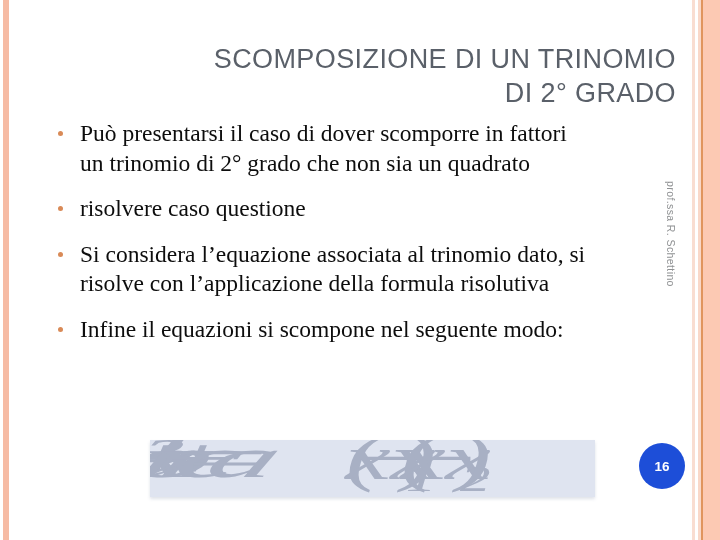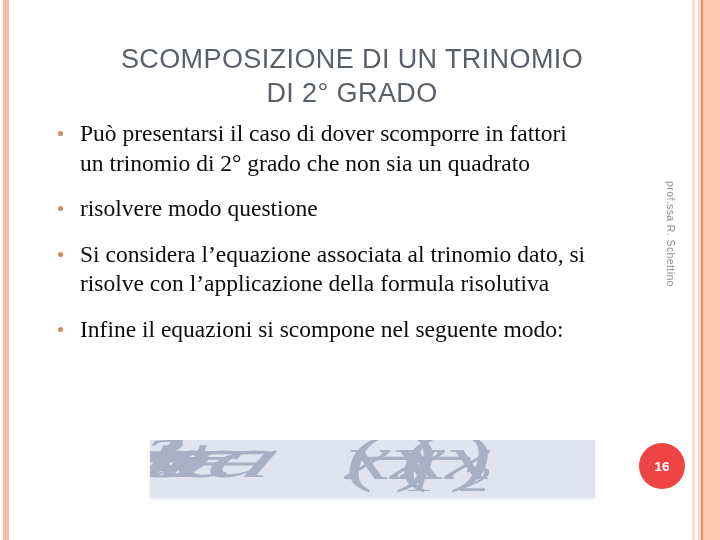--- a/index.html
+++ b/index.html
@@ -7,21 +7,21 @@
 
   
   .stripe{position:absolute;top:0;bottom:0;}
   .stripe-left{left:3px;width:6px;background:#f6bba4;}
   .r-thin1{left:692px;width:3px;background:#f9ddd1;}
   .r-thin2{left:698px;width:3px;background:#f9d8c9;}
   .r-dark{left:701px;width:2px;background:#e0955e;}
   .r-wide{left:703px;width:17px;background:#fcc9b3;}
 
   
-  .title{position:absolute;left:28px;right:44px;top:42px;margin:0;text-align:center;
+  .title{position:absolute;left:28px;right:44px;top:42px;margin:0;text-align:right;
     font-family:"Liberation Sans",sans-serif;font-weight:400;font-size:27px;line-height:34px;
     color:#5a6069;letter-spacing:.4px;}
   .title span{display:block;}
 
   
   .bullets{position:absolute;left:57px;top:119px;width:634px;margin:0;padding:0;list-style:none;
     font-family:"Liberation Serif",serif;font-size:23.5px;line-height:29.5px;color:#0d0d0d;}
   .bullets li{position:relative;padding-left:23px;margin:0 0 16px 0;}
   .dot{position:absolute;left:1px;top:12px;width:5px;height:5px;border-radius:50%;background:#d98a57;}
   .line{display:block;white-space:nowrap;}
@@ -34,21 +34,21 @@
   
   .formula{position:absolute;left:150px;top:440px;width:445px;height:57px;background:#dfe4f0;
     overflow:hidden;box-shadow:0 2px 3px rgba(140,150,175,.28);}
   .fg{position:absolute;font-family:"Liberation Serif",serif;font-style:italic;color:#a8b0c4;
     white-space:nowrap;transform-origin:left top;}
   .fg1{left:-8px;top:-14px;font-size:72px;letter-spacing:-.45em;transform:scale(1.9,.78) skewX(-10deg);}
   .fg2{left:196px;top:-18px;font-size:76px;letter-spacing:-.34em;transform:scale(1.35,.82);}
 
   
   .badge{position:absolute;left:639px;top:443px;width:46px;height:46px;border-radius:50%;
-    background:#ef4444;display:flex;align-items:center;justify-content:center;
+    background:#1d4ed8;display:flex;align-items:center;justify-content:center;
     color:#fff;font-family:"Liberation Sans",sans-serif;font-size:13.5px;font-weight:bold;}
 </style>
 </head>
 <body>
 
 <div class="slide">
 
   <div class="stripe stripe-left"></div>
   <div class="stripe r-thin1"></div>
   <div class="stripe r-thin2"></div>
@@ -61,21 +61,21 @@
   </h1>
 
   <ul class="bullets">
     <li>
       <span class="dot"></span>
       <span class="line">Può presentarsi il caso di dover scomporre in fattori</span>
       <span class="line">un trinomio di 2° grado che non sia un quadrato</span>
     </li>
     <li>
       <span class="dot"></span>
-      <span class="line">risolvere modo questione</span>
+      <span class="line">risolvere caso questione</span>
     </li>
     <li>
       <span class="dot"></span>
       <span class="line">Si considera l’equazione associata al trinomio dato, si</span>
       <span class="line">risolve con l’applicazione della formula risolutiva</span>
     </li>
     <li>
       <span class="dot"></span>
       <span class="line">Infine il equazioni si scompone nel seguente modo:</span>
     </li>

